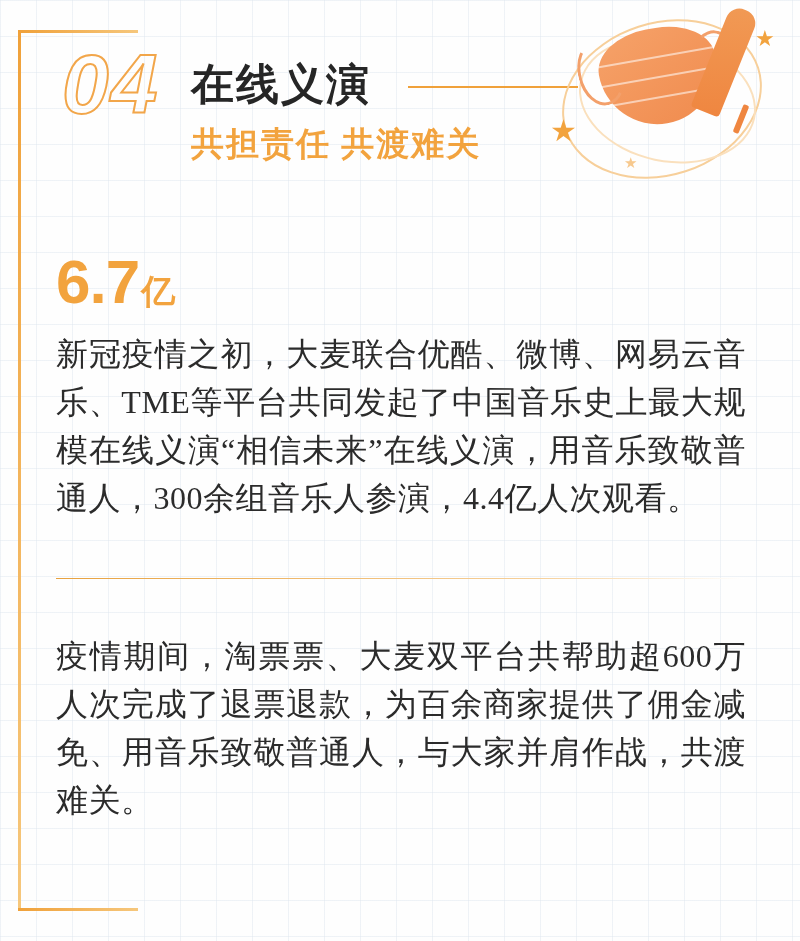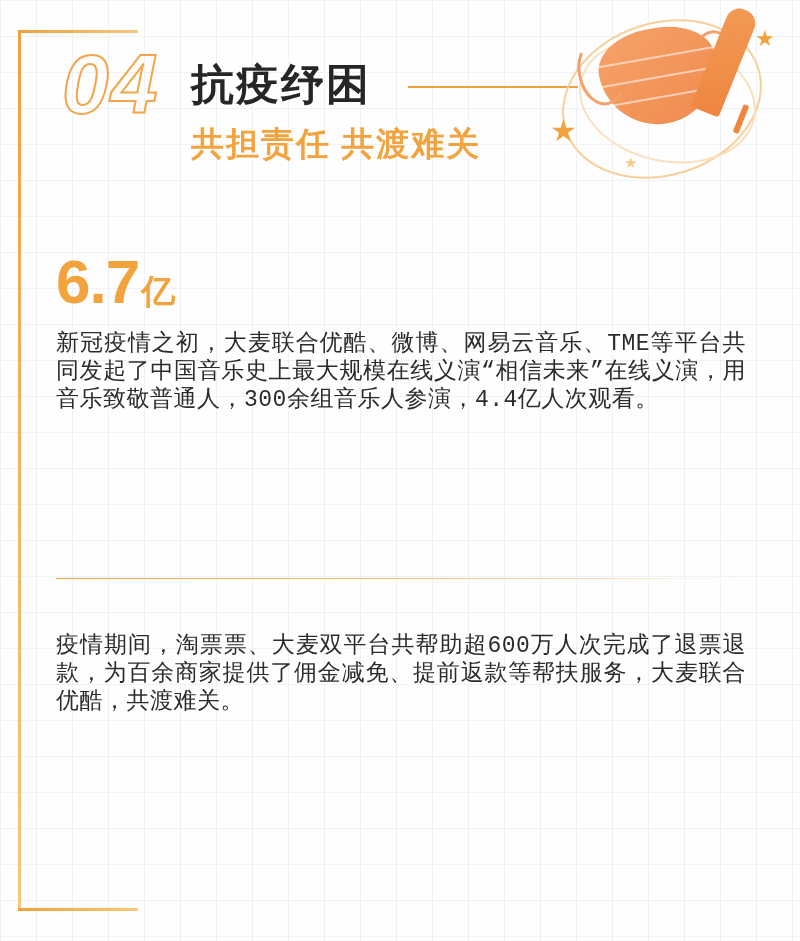--- a/index.html
+++ b/index.html
@@ -203,24 +203,24 @@
     font-size: 62px;
     line-height: 68px;
   }
   .stat .unit {
     font-size: 34px;
     line-height: 34px;
     margin-left: 2px;
   }
   .body-text {
     margin-top: 14px;
-    font-size: 23px;
-    line-height: 28px;
+    font-size: 32px;
+    line-height: 48px;
     color: #2b2b2b;
-    font-family: Liberation Mono, monospace;
+    font-family: Liberation Serif, serif;
     letter-spacing: 0.5px;
     text-align: justify;
   }
   .divider {
     position: absolute;
     left: 56px;
     top: 578px;
     width: 688px;
     height: 1px;
     background: linear-gradient(to right, #e8a23f, #f6d09a 70%, #ffffff);
@@ -230,21 +230,21 @@
 <body>
 
 <div class="page">
 
   <div class="frame-left"></div>
   <div class="frame-top"></div>
   <div class="frame-bottom"></div>
 
   <div class="header">
     <div class="section-number">04</div>
-    <div class="title-main">抗疫纾困</div>
+    <div class="title-main">在线义演</div>
     <div class="title-rule"></div>
     <div class="title-sub">共担责任 共渡难关</div>
 
     <div class="deco">
       <div class="ring"></div>
       <div class="ring2"></div>
 
       <div class="mask-body">
         <div class="mask-fold" style="top:28px;"></div>
         <div class="mask-fold" style="top:48px;"></div>
@@ -265,16 +265,16 @@
   <div class="block block-1">
     <div class="stat">
       <span class="num">6.7</span><span class="unit">亿</span>
     </div>
     <div class="body-text">新冠疫情之初，大麦联合优酷、微博、网易云音乐、TME等平台共同发起了中国音乐史上最大规模在线义演“相信未来”在线义演，用音乐致敬普通人，300余组音乐人参演，4.4亿人次观看。</div>
   </div>
 
   <div class="divider"></div>
 
   <div class="block block-2">
-    <div class="body-text">疫情期间，淘票票、大麦双平台共帮助超600万人次完成了退票退款，为百余商家提供了佣金减免、提前返款等帮扶服务，大麦联合优酷，共渡难关。</div>
+    <div class="body-text">疫情期间，淘票票、大麦双平台共帮助超600万人次完成了退票退款，为百余商家提供了佣金减免、用音乐致敬普通人，与大家并肩作战，共渡难关。</div>
   </div>
 
 </div>
 
 </body></html>

